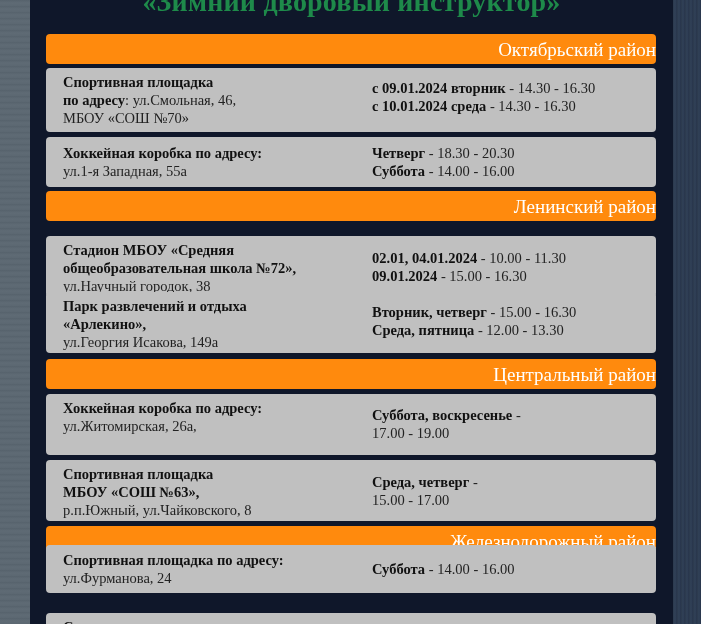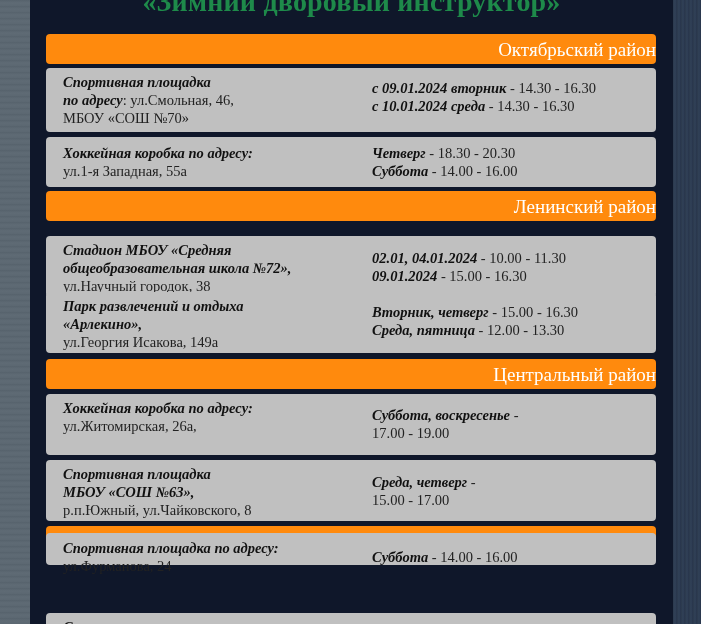--- a/index.html
+++ b/index.html
@@ -14,21 +14,21 @@
   .title{position:absolute;left:0;top:-14px;width:643px;text-align:center;
     color:#1e8a4a;font-weight:bold;font-size:28px;letter-spacing:0.2px;
     font-family:"Liberation Serif","DejaVu Serif",serif;}
   .district{position:absolute;left:16px;width:610px;height:30px;background:#ff8a0d;
     border-radius:4px;color:#fff;text-align:right;font-size:19px;line-height:31px;
     font-family:"Liberation Serif","DejaVu Serif",serif;}
   .row{position:absolute;left:16px;width:610px;background:#c0c0c0;border-radius:4px;
     font-size:14.5px;color:#222;font-family:"Liberation Serif","DejaVu Serif",serif;}
   .row .place{position:absolute;left:17px;line-height:18px;}
   .row .sched{position:absolute;left:326px;line-height:18px;}
-  b{font-weight:bold;color:#111;font-style:italic;}
+  b{font-weight:bold;color:#111;}
 </style>
 </head>
 <body>
 
 <div class="bg-left"></div>
 <div class="bg-right"></div>
 
 <div class="panel">
   <div class="title">«Зимний дворовый инструктор»</div>
 
@@ -96,21 +96,21 @@
       <b>МБОУ «СОШ №63»,</b><br>
       <span>р.п.Южный, ул.Чайковского, 8</span>
     </div>
     <div class="sched" style="top:13px">
       <b>Среда, четверг</b><span> -</span><br>
       <span>15.00 - 17.00</span>
     </div>
   </div>
 
   <div class="district" style="top:526px">Железнодорожный район</div>
-  <div class="row" style="top:533px;height:32px">
+  <div class="row" style="top:545px;height:48px">
     <div class="place" style="top:6px">
       <b>Спортивная площадка по адресу:</b><br>
       <span>ул.Фурманова, 24</span>
     </div>
     <div class="sched" style="top:15px">
       <b>Суббота</b><span> - 14.00 - 16.00</span>
     </div>
   </div>
   <div class="row" style="top:613px;height:30px">
     <div class="place" style="top:5px">

